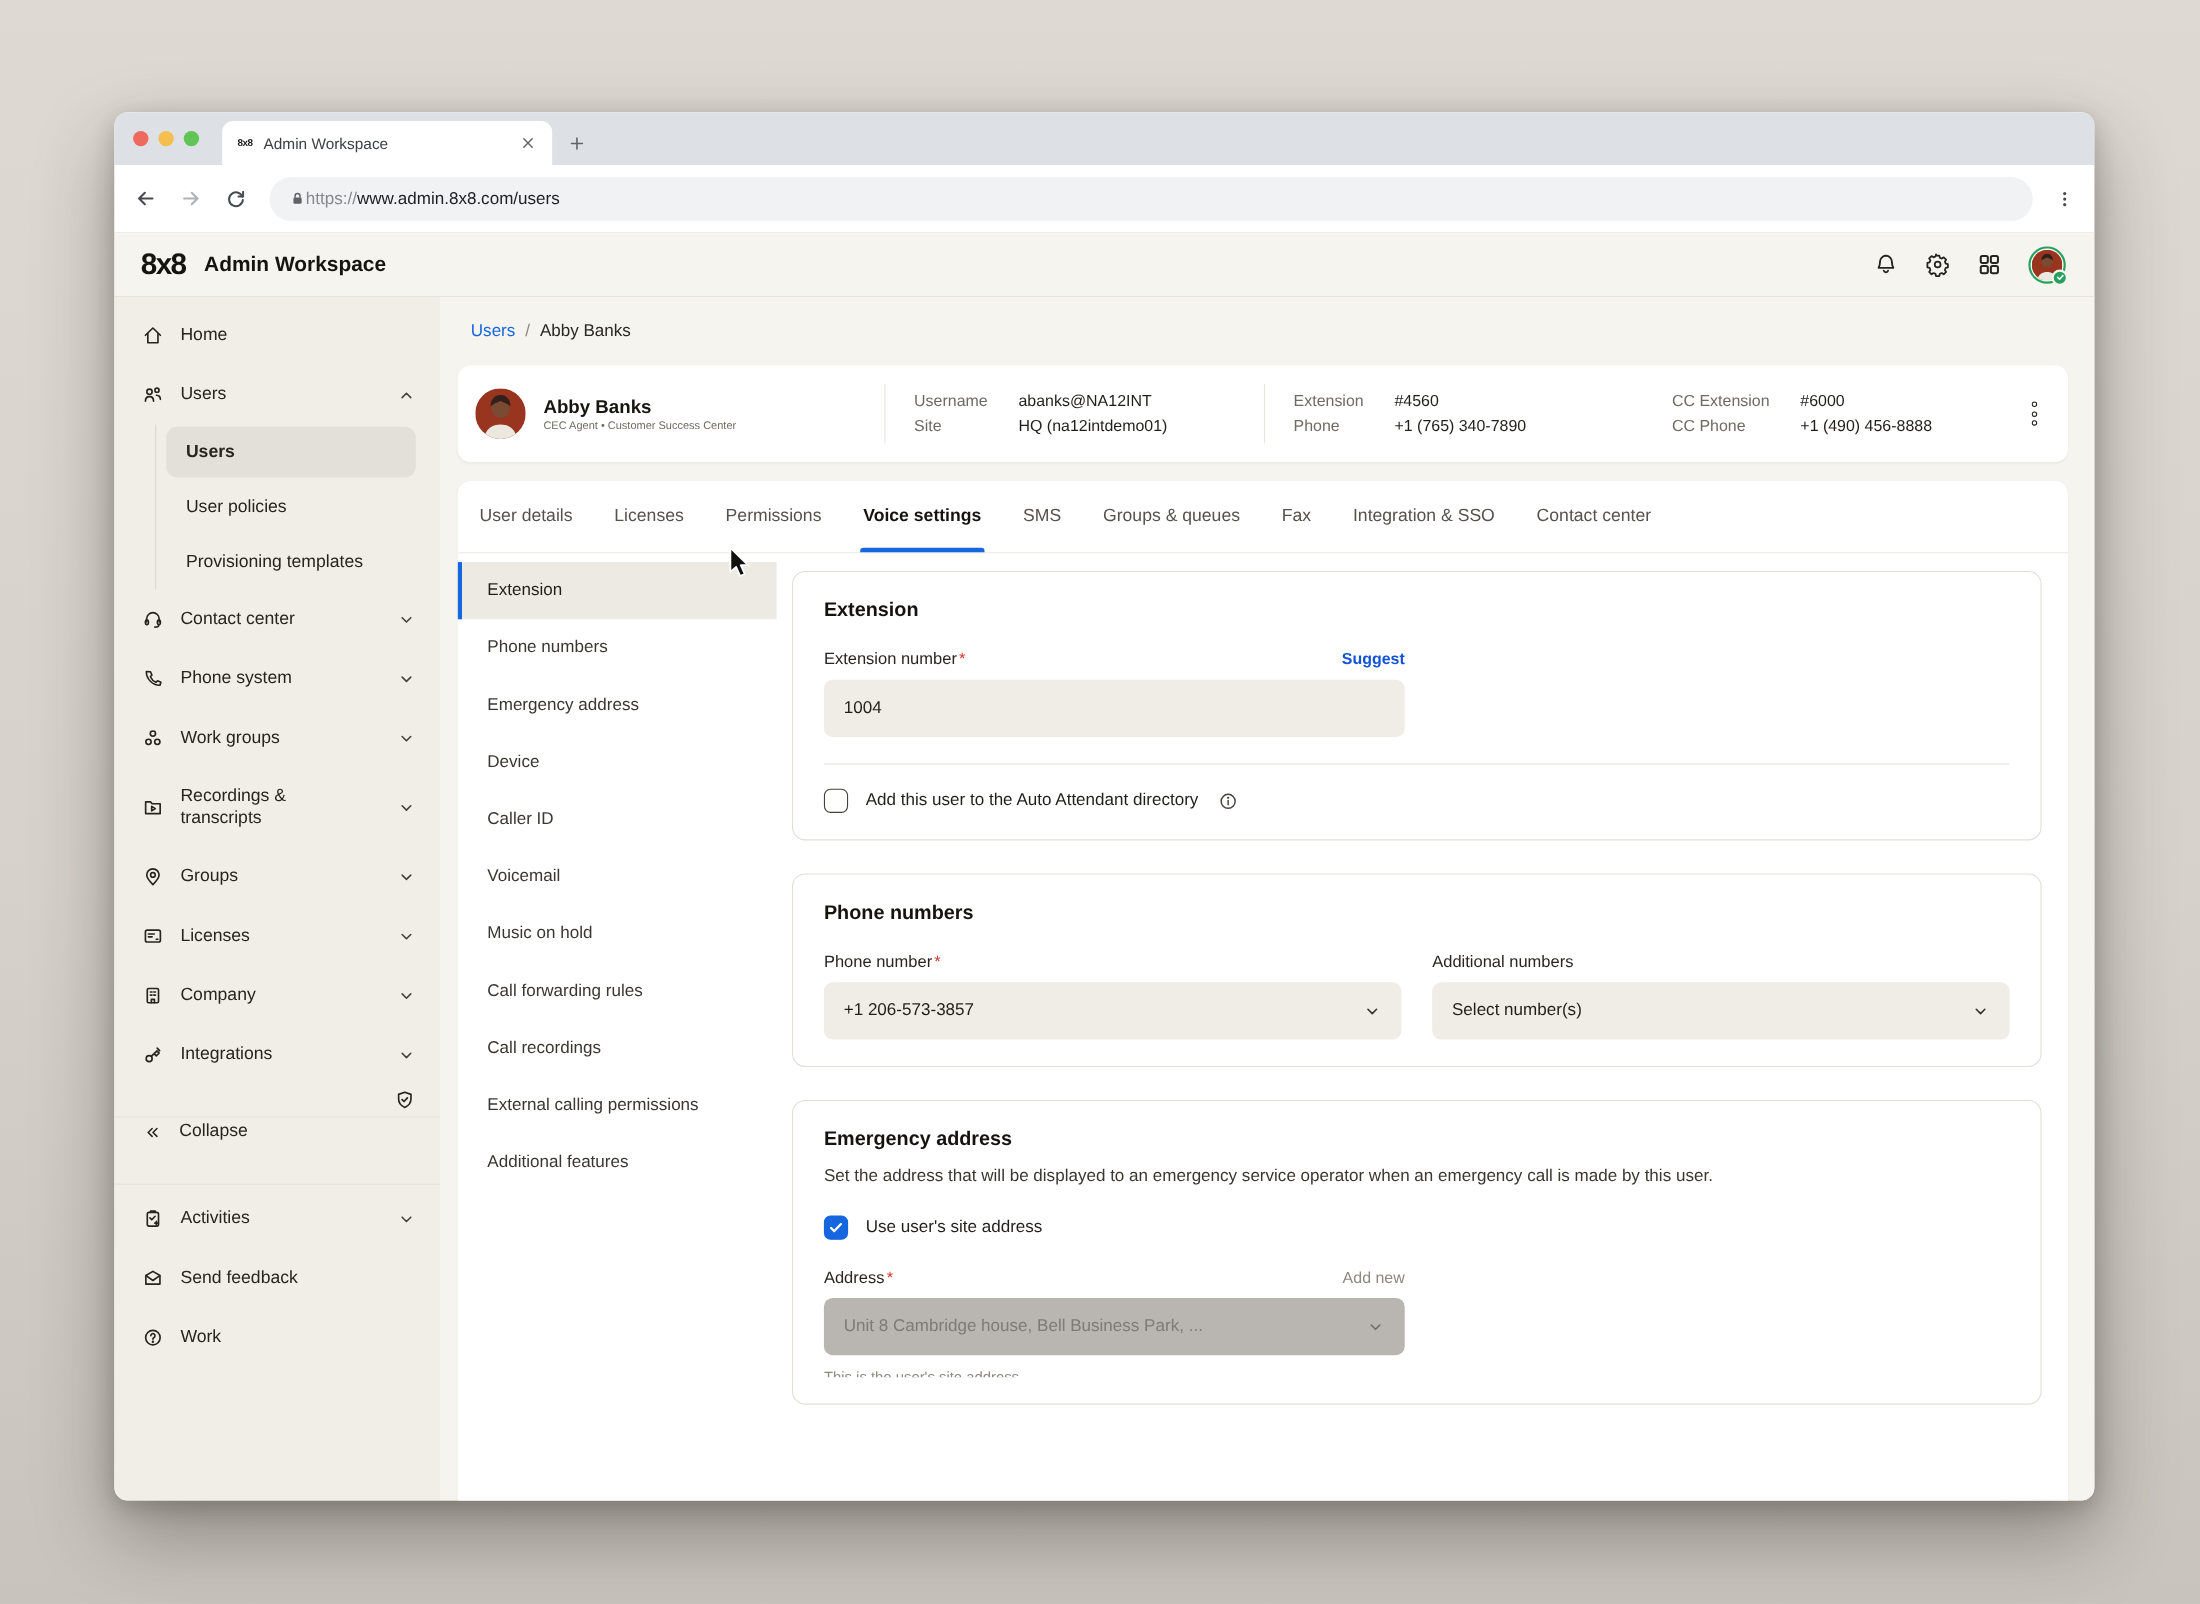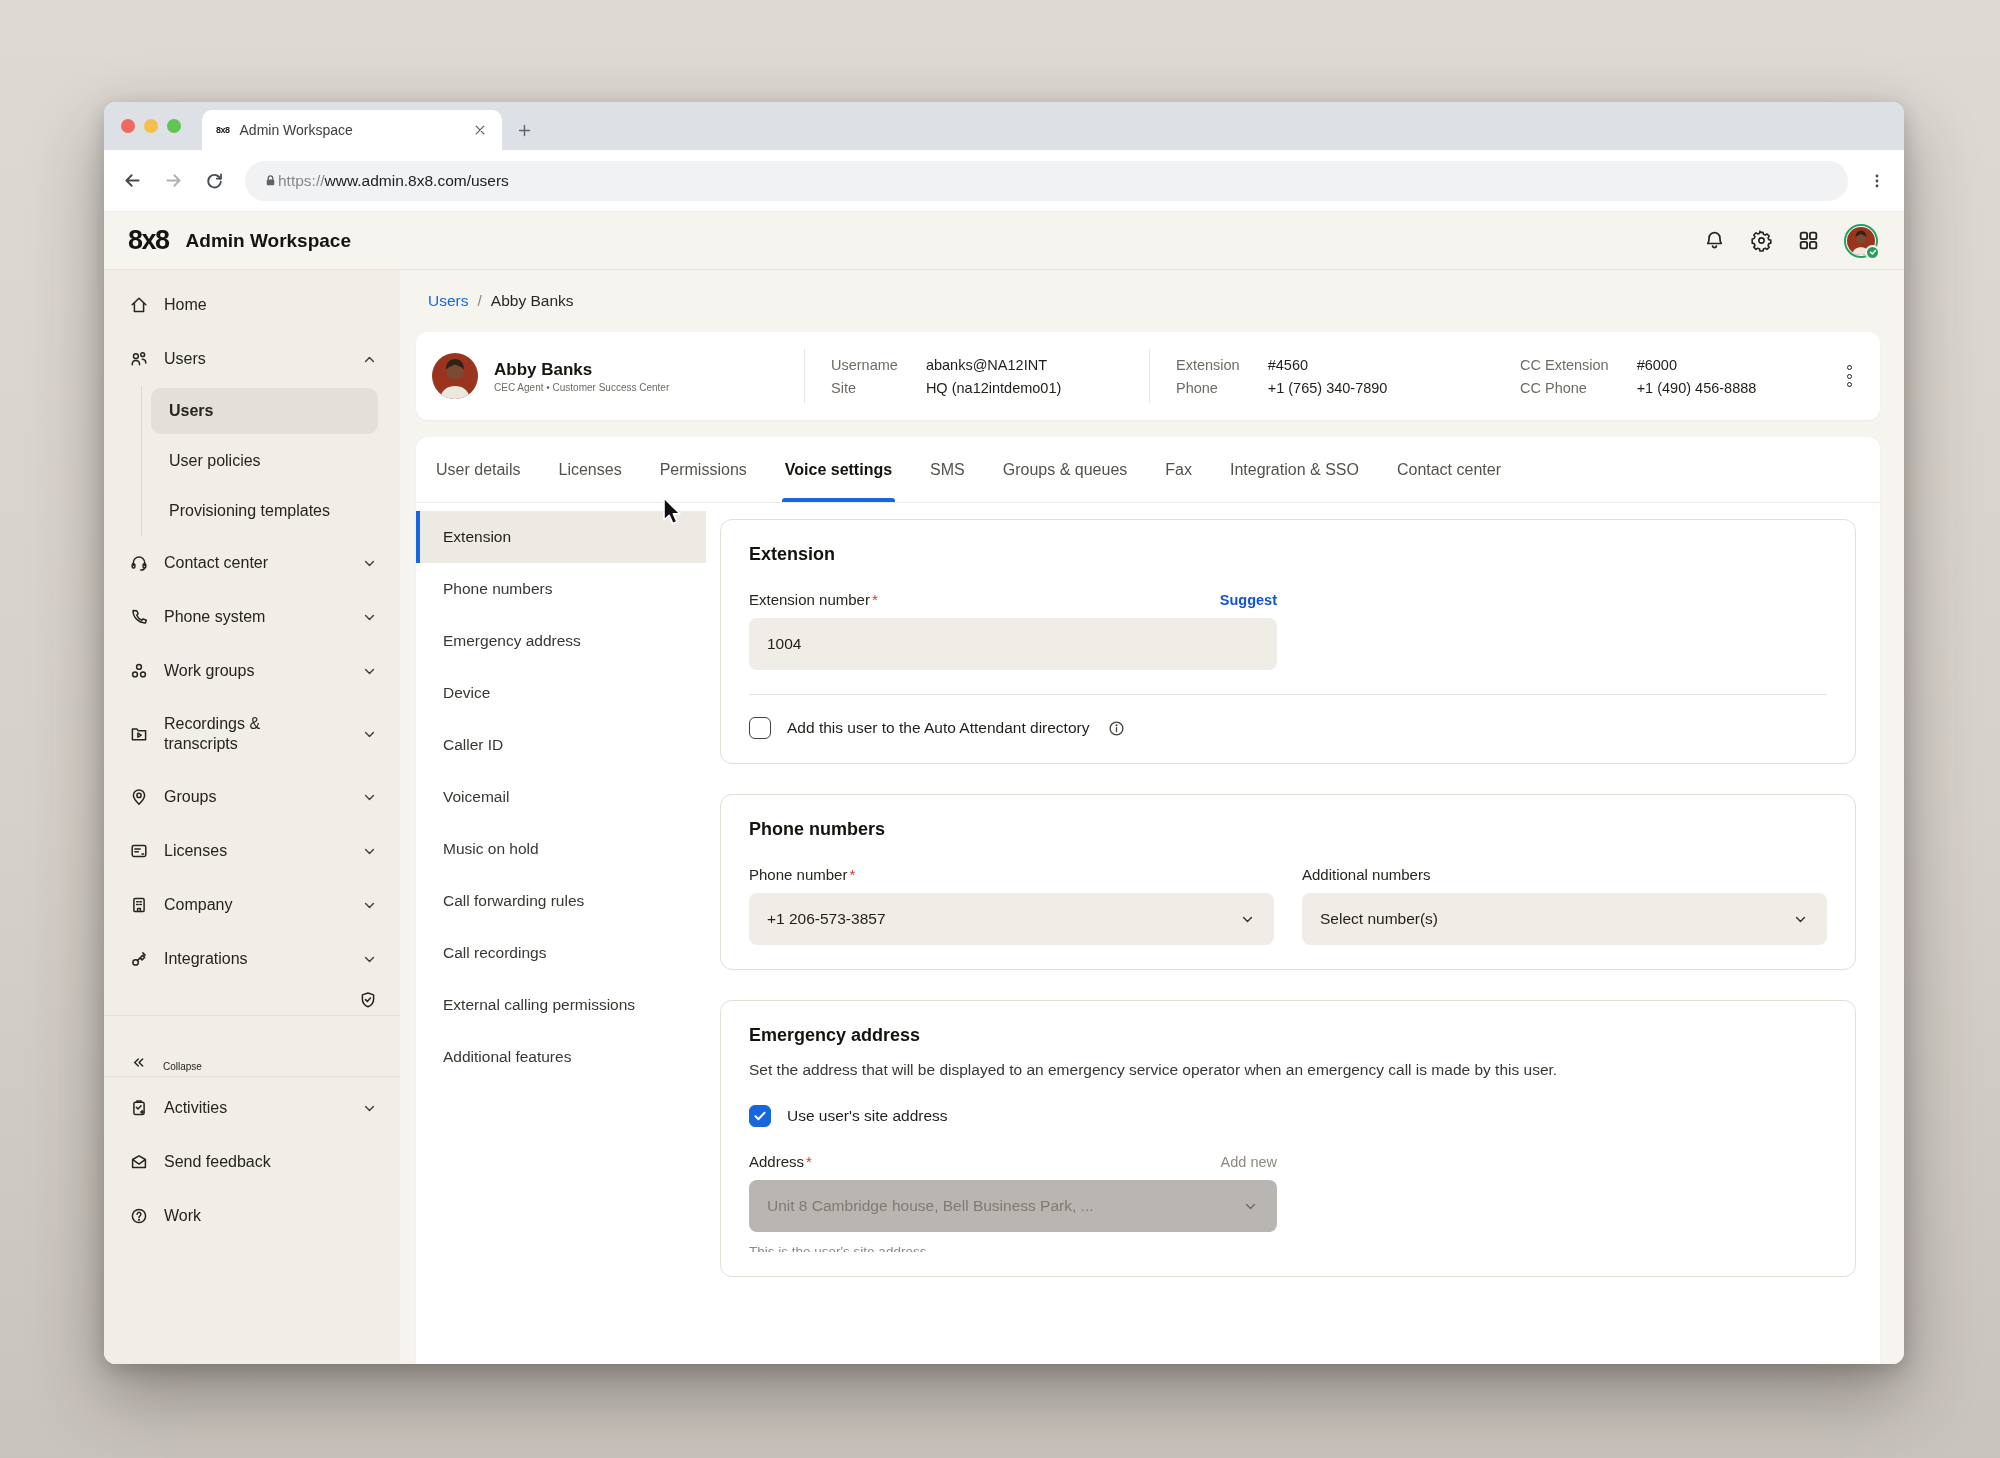--- a/index.html
+++ b/index.html
@@ -53,21 +53,21 @@
   .nav-item .nav-icon{width:20px;height:20px;color:#26241e;}
   .nav-item .chev{width:17px;height:17px;margin-left:auto;color:#44413b;}
   .nav-label{white-space:nowrap;}
   .nav-item.twoline{min-height:72px;}
   .nav-item.twoline .nav-label{white-space:normal;width:152px;line-height:1.28;}
   .nav-item.clipped{min-height:0;height:25px;overflow:hidden;align-items:flex-end;padding-top:4px;flex-direction:column;}
   .sub-outer{height:50px;margin-left:37px;border-left:1px solid #ddd8d0;display:flex;align-items:stretch;cursor:pointer;}
   .sub-pill{flex:1;margin:2px 22px 2px 9px;border-radius:10px;display:flex;align-items:center;padding-left:18px;font-size:16px;color:#26241e;}
   .sub-outer.selected .sub-pill{background:#e3e0d9;font-weight:700;}
   .side-div{height:1px;background:#e4e1da;margin:4px 0;flex:none;}
-  .collapse-item{display:flex;align-items:flex-end;gap:15px;min-height:52px;padding:0 22px 0 25px;cursor:pointer;font-size:10px;color:#26241e;}
+  .collapse-item{display:flex;align-items:flex-start;gap:15px;min-height:52px;padding:0 22px 0 25px;cursor:pointer;font-size:16px;color:#26241e;}
   .collapse-item .nav-icon{width:19px;height:19px;}
 
   
   .content{flex:1;min-width:0;padding:0 24px 0 16px;display:flex;flex-direction:column;background:#f6f4ef;}
   .breadcrumb{height:62px;flex:none;display:flex;align-items:center;gap:9px;font-size:15.5px;padding-left:12px;}
   .bc-root{color:#1666e0;cursor:pointer;} .bc-sep{color:#8d897f;} .bc-cur{color:#2a2822;}
 
   .user-card{flex:none;height:88px;background:#fff;border-radius:12px;display:flex;align-items:center;
     padding:0 20px 0 16px;box-shadow:0 1px 2px rgba(60,55,45,.05);}
   .uc-left{display:flex;align-items:center;gap:16px;width:372px;flex:none;}

